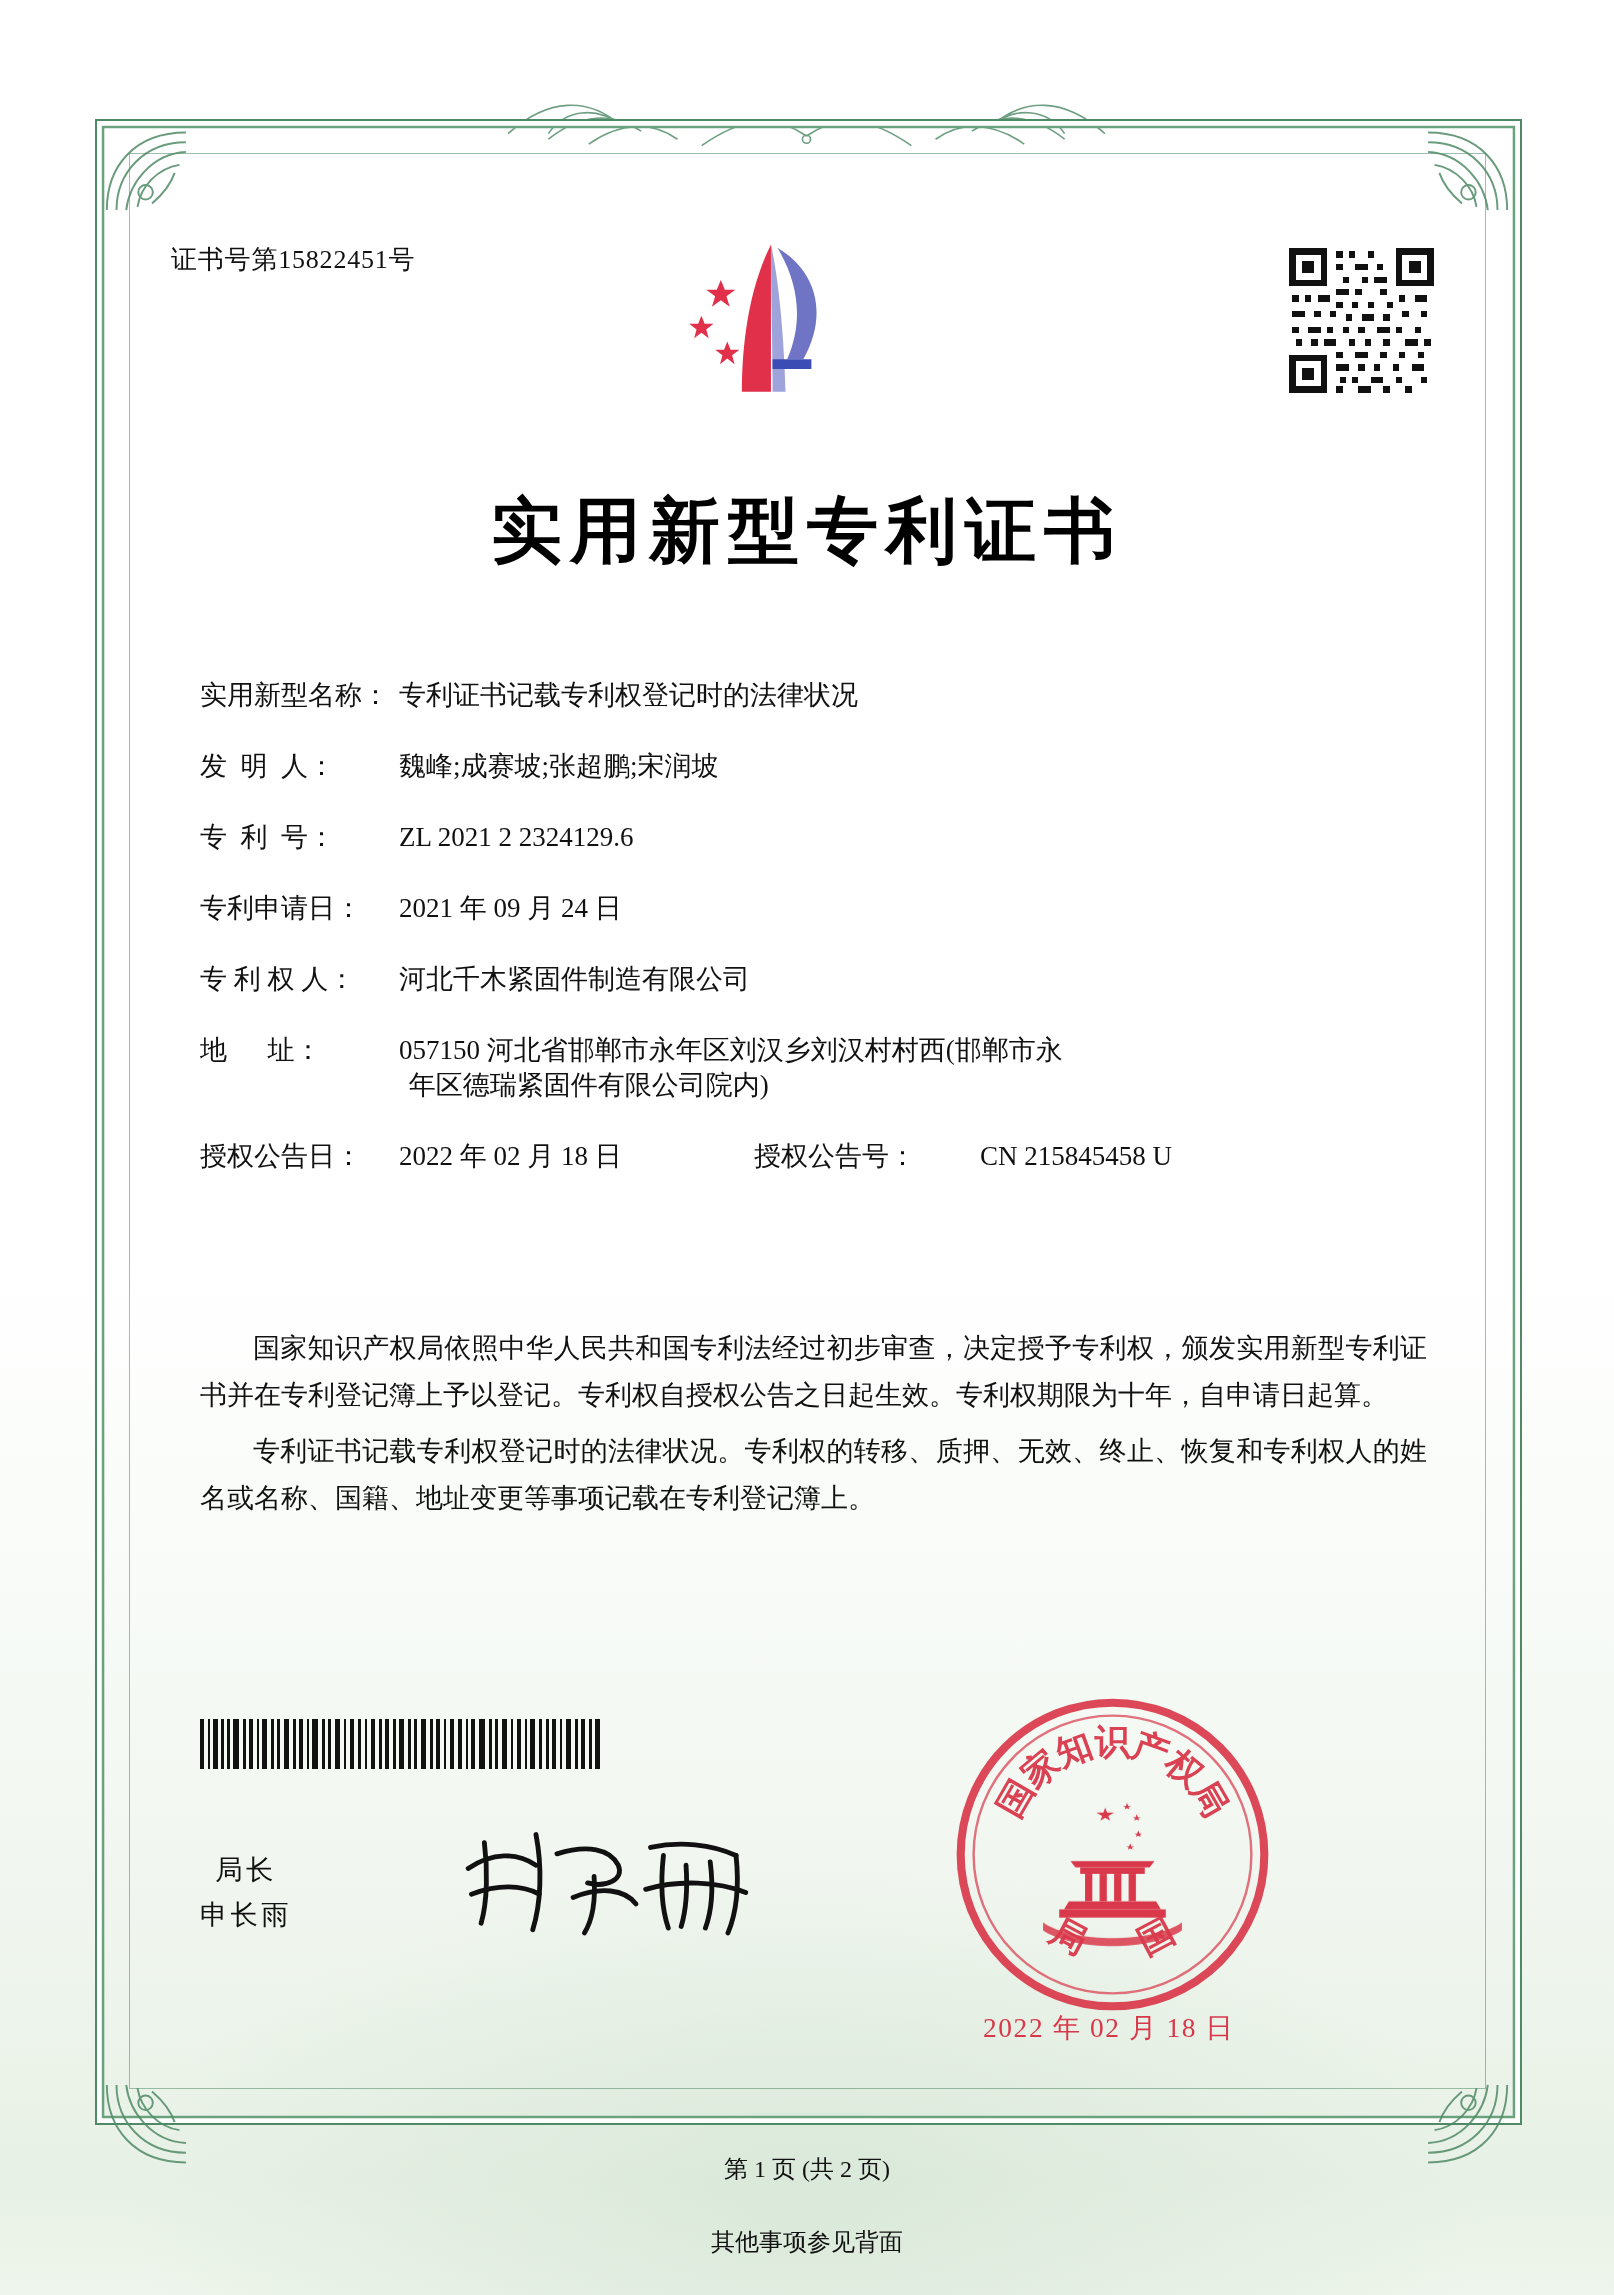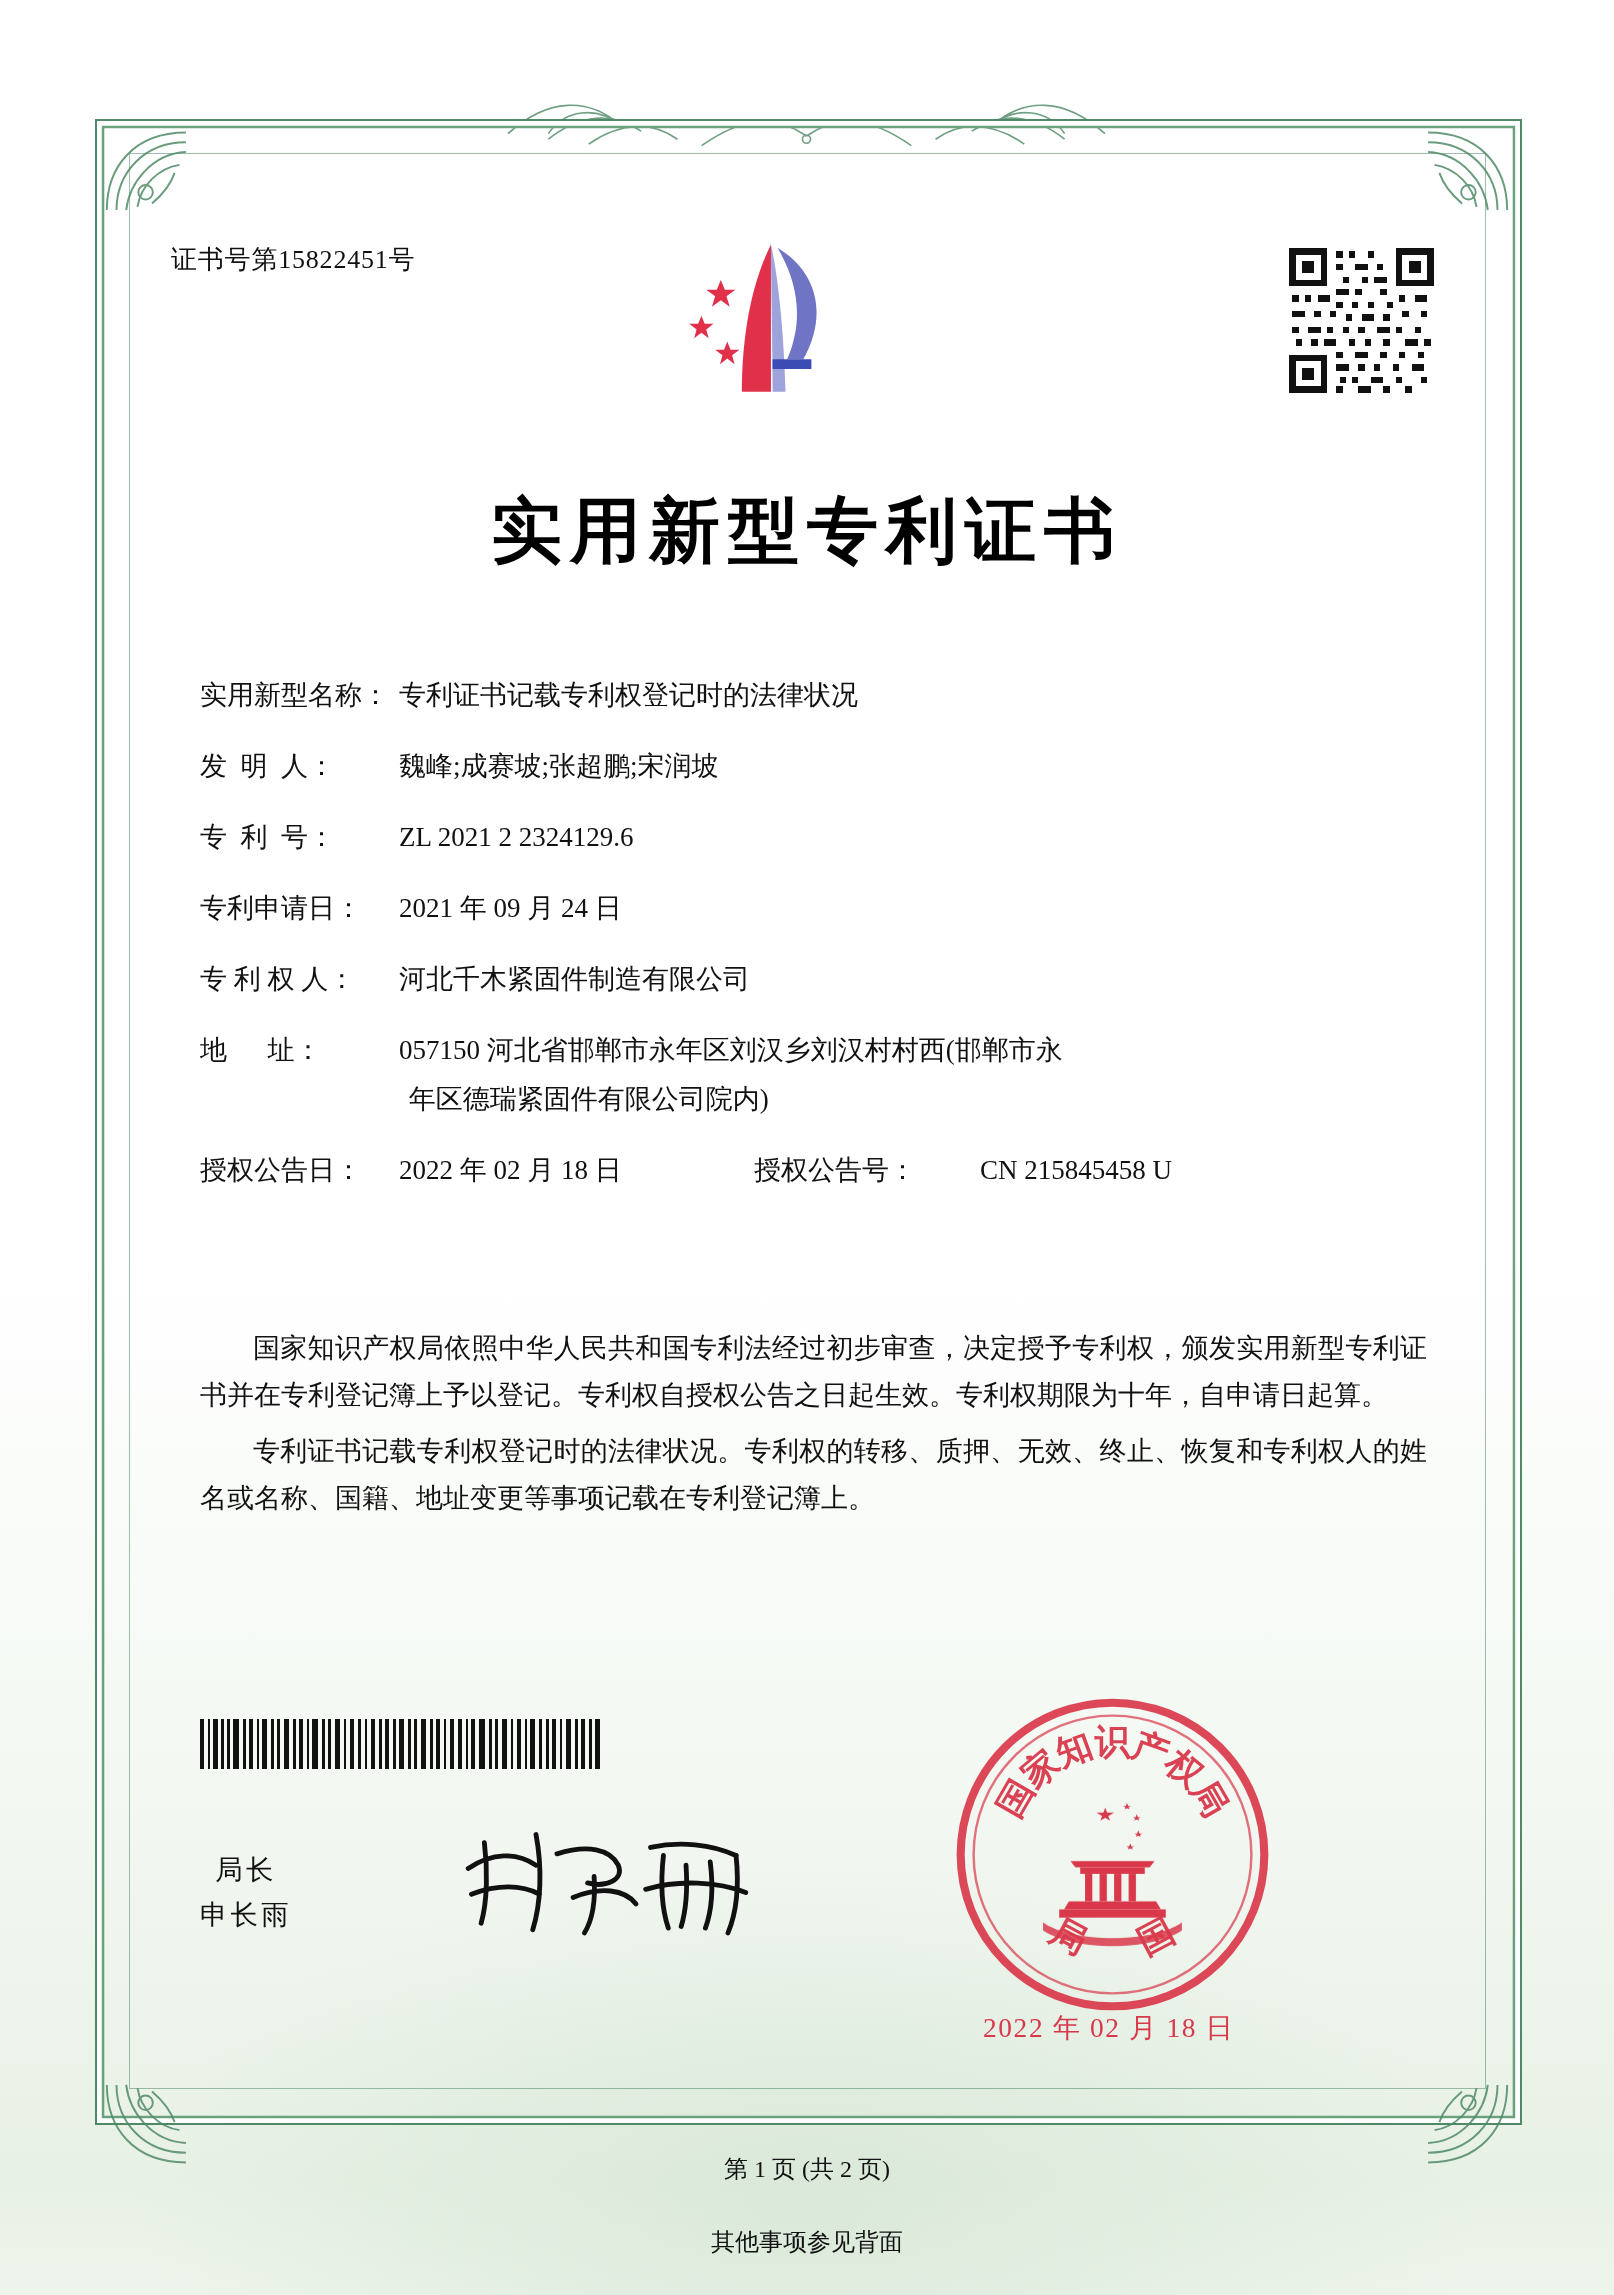--- a/index.html
+++ b/index.html
@@ -130,21 +130,21 @@
     flex: 0 0 199px;
     white-space: pre;
     color: #111;
   }
   .field-value {
     flex: 1;
     color: #111;
   }
   .field-value .line2 {
     display: block;
-    margin-top: 22px;
+    margin-top: 8px;
     margin-left: 9.7px;
   }
   .row-inline {
     display: flex;
     align-items: flex-start;
     margin-bottom: 37px;
   }
   .row-inline .seg-label { width: 199px; flex: 0 0 199px; white-space: pre; }
   .row-inline .seg-value { flex: 0 0 355px; }
   .row-inline .seg-label2 { flex: 0 0 226px; white-space: pre; }

